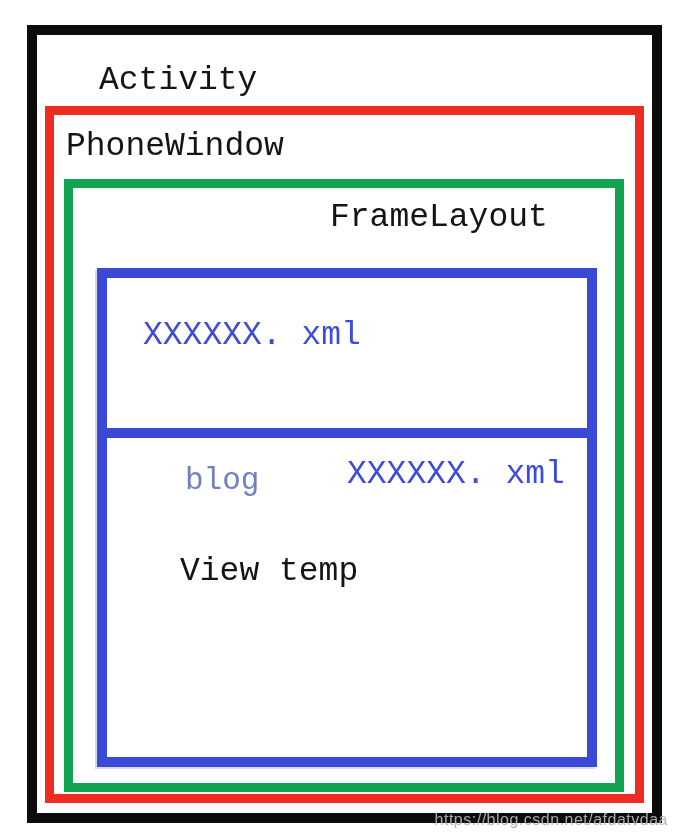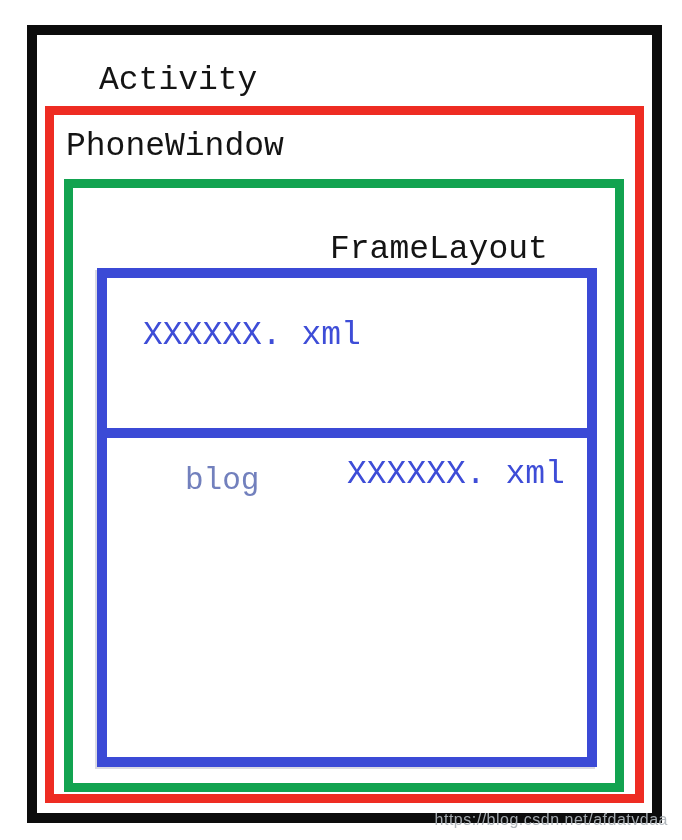--- a/index.html
+++ b/index.html
@@ -37,21 +37,21 @@
   .lbl {
     position: absolute;
     white-space: pre;
     line-height: 1.1;
     font-size: 33px;
     color: #141414;
   }
   .lbl-activity    { left: 99px;  top: 63px;  }
   .lbl-phonewindow { left: 66px;  top: 129px; text-align: center; }
   .lbl-decorview   { left: 88px;  top: 200px; }
-  .lbl-framelayout { left: 330px; top: 200px; margin-top: 32px; }
+  .lbl-framelayout { left: 330px; top: 200px; }
   .lbl-xml1        { left: 143px; top: 318px; color: #3e4dd7; }
   .lbl-root        { left: 185px; top: 464px; color: #7280bd; font-size: 31px; }
   .lbl-xml2        { left: 347px; top: 457px; color: #3e4dd7; }
   .lbl-viewtemp    { left: 180px; top: 554px; }
   .watermark {
     position: absolute;
     right: 14px; top: 811px;
     font-family: "Liberation Sans", sans-serif;
     font-size: 16px;
     letter-spacing: 0.5px;
@@ -73,16 +73,17 @@
   <div class="box box-decorview"></div>
   <div class="lbl lbl-framelayout">FrameLayout</div>
 
   <div class="box box-content"></div>
   <div class="content-divider"></div>
 
   <div class="lbl lbl-xml1">XXXXXX. xml</div>
 
   <div class="lbl lbl-root">blog</div>
   <div class="lbl lbl-xml2">XXXXXX. xml</div>
+  <div class="lbl lbl-viewtemp">View temp</div>
 
   <div class="watermark">https://blog.csdn.net/afdatvdaa</div>
 
 </div>
 
 </body></html>

